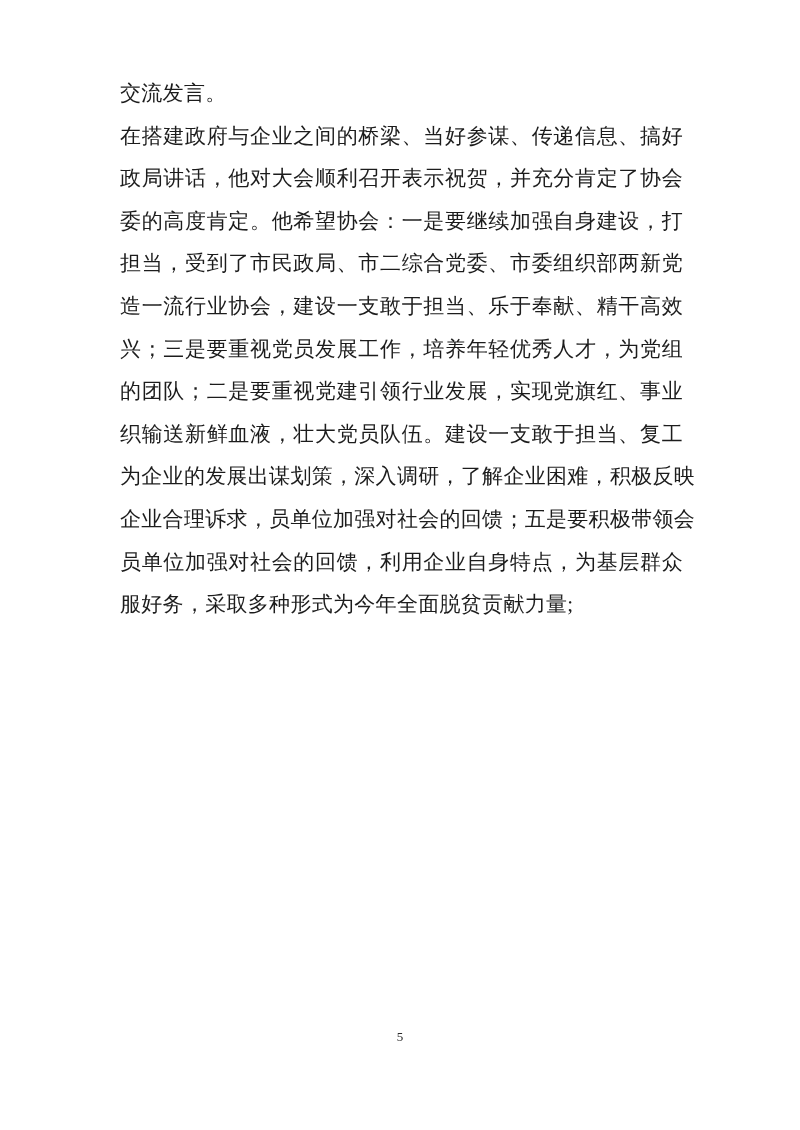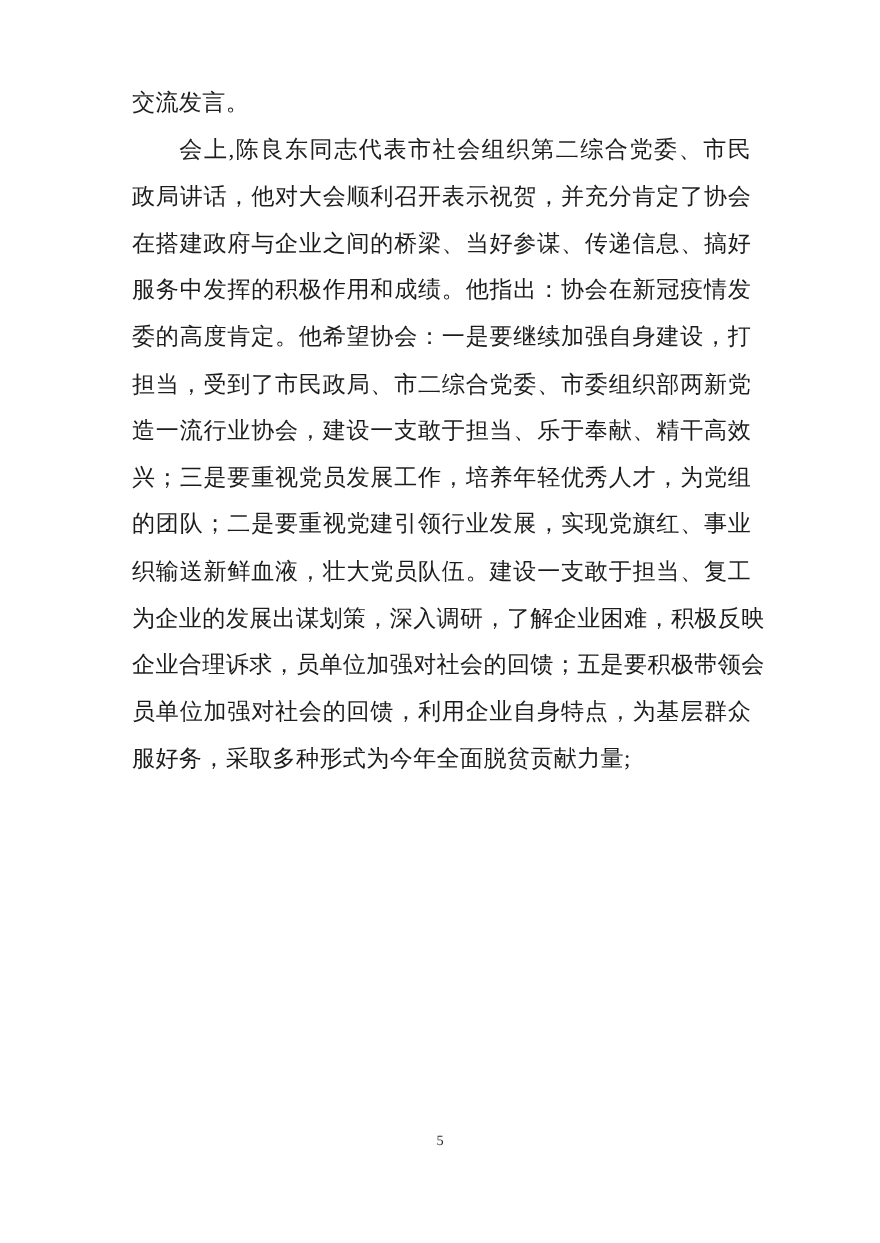--- a/index.html
+++ b/index.html
@@ -49,24 +49,22 @@
     color: #2a2a2a;
   }
 </style>
 </head>
 <body>
 
 <div class="page">
 
   <div class="text-block">
     <div class="line par-end">交流发言。</div>
-    <div class="line indent">会上,陈良东同志代表市社会组织第二综合党委、市民</div>
+    <div class="line">在搭建政府与企业之间的桥梁、当好参谋、传递信息、搞好</div>
     <div class="line">政局讲话，他对大会顺利召开表示祝贺，并充分肯定了协会</div>
-    <div class="line">在搭建政府与企业之间的桥梁、当好参谋、传递信息、搞好</div>
-    <div class="line">服务中发挥的积极作用和成绩。他指出：协会在新冠疫情发</div>
     <div class="line">委的高度肯定。他希望协会：一是要继续加强自身建设，打</div>
     <div class="line">担当，受到了市民政局、市二综合党委、市委组织部两新党</div>
     <div class="line">造一流行业协会，建设一支敢于担当、乐于奉献、精干高效</div>
     <div class="line">兴；三是要重视党员发展工作，培养年轻优秀人才，为党组</div>
     <div class="line">的团队；二是要重视党建引领行业发展，实现党旗红、事业</div>
     <div class="line">织输送新鲜血液，壮大党员队伍。建设一支敢于担当、复工</div>
     <div class="line">为企业的发展出谋划策，深入调研，了解企业困难，积极反映</div>
     <div class="line">企业合理诉求，员单位加强对社会的回馈；五是要积极带领会</div>
     <div class="line">员单位加强对社会的回馈，利用企业自身特点，为基层群众</div>
     <div class="line par-end">服好务，采取多种形式为今年全面脱贫贡献力量;</div>

